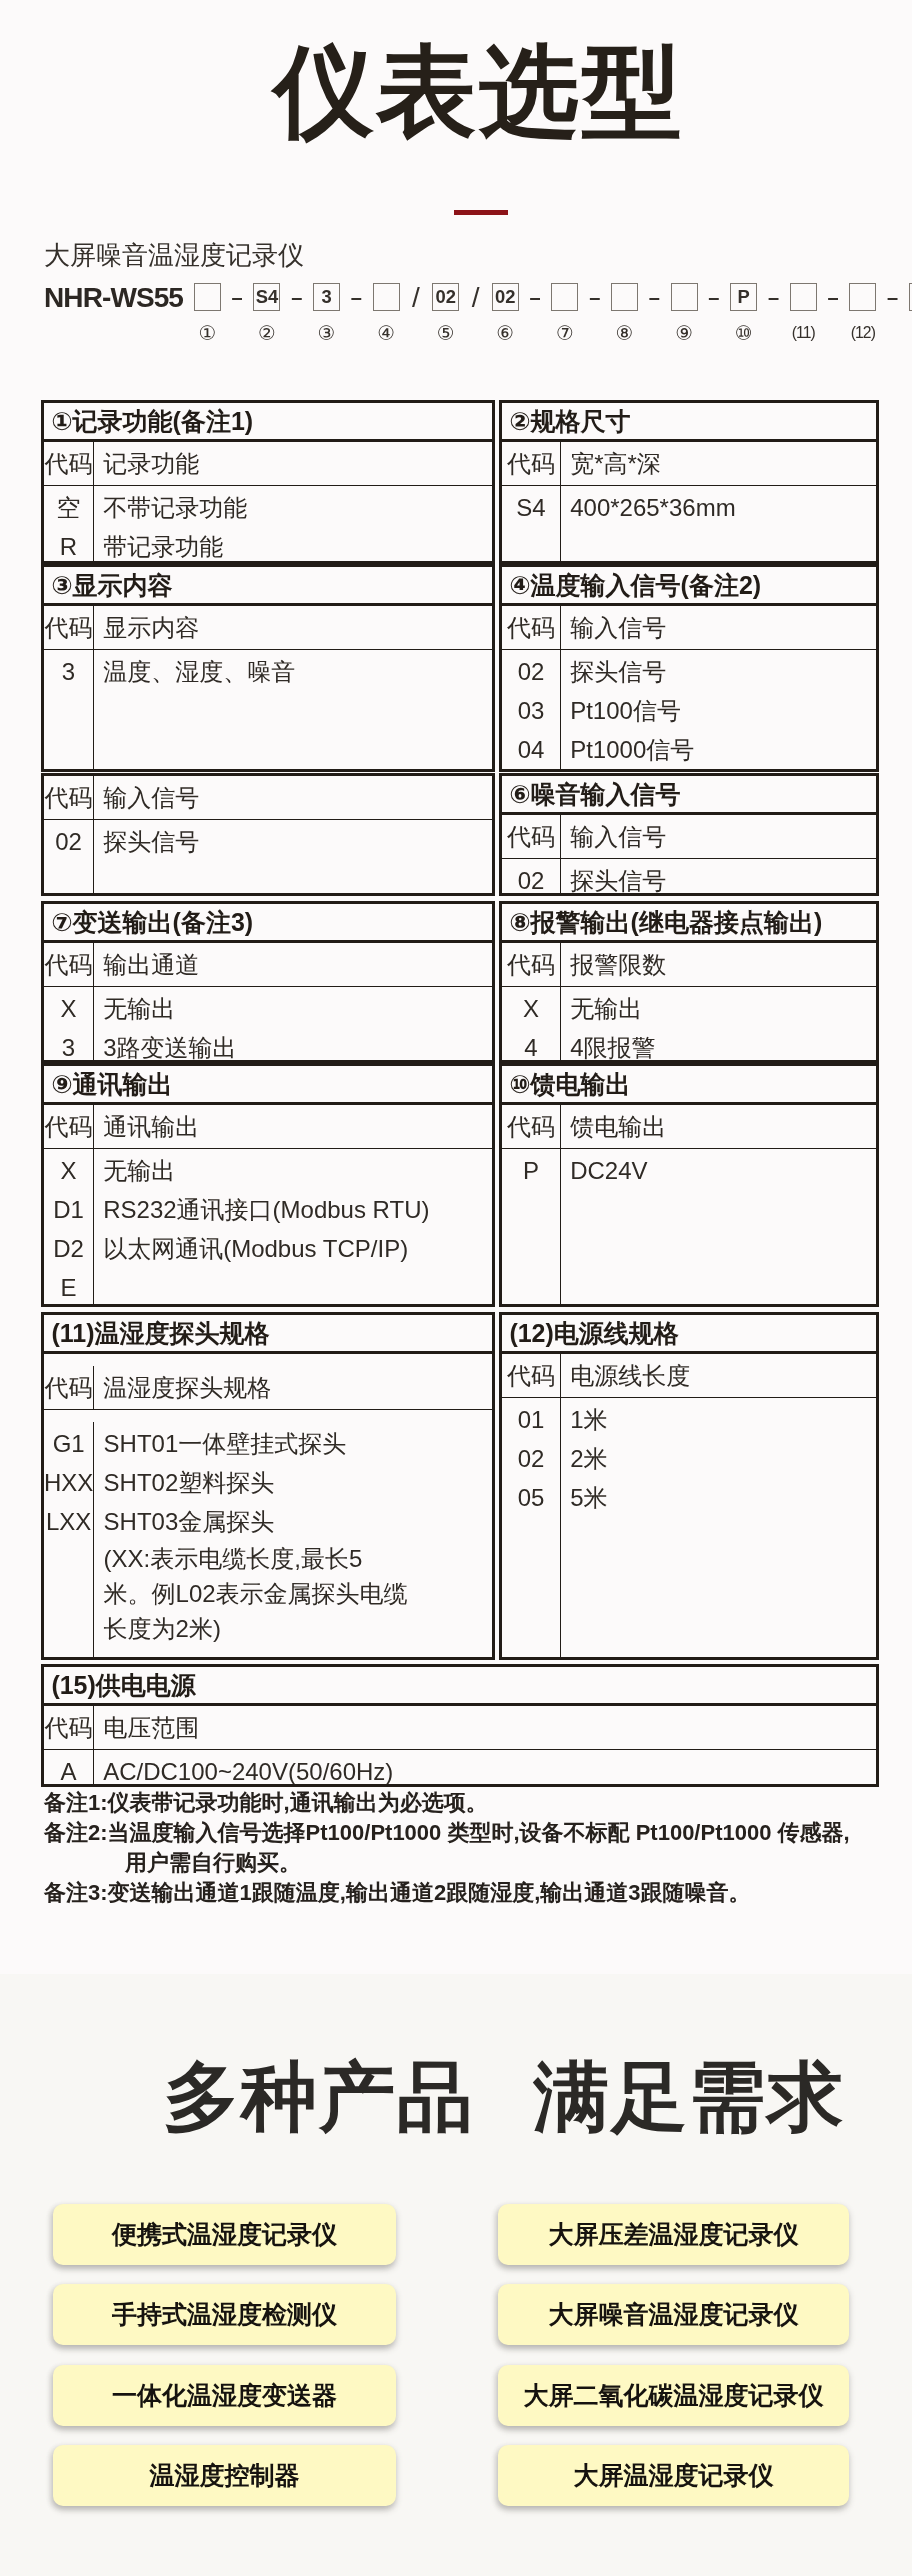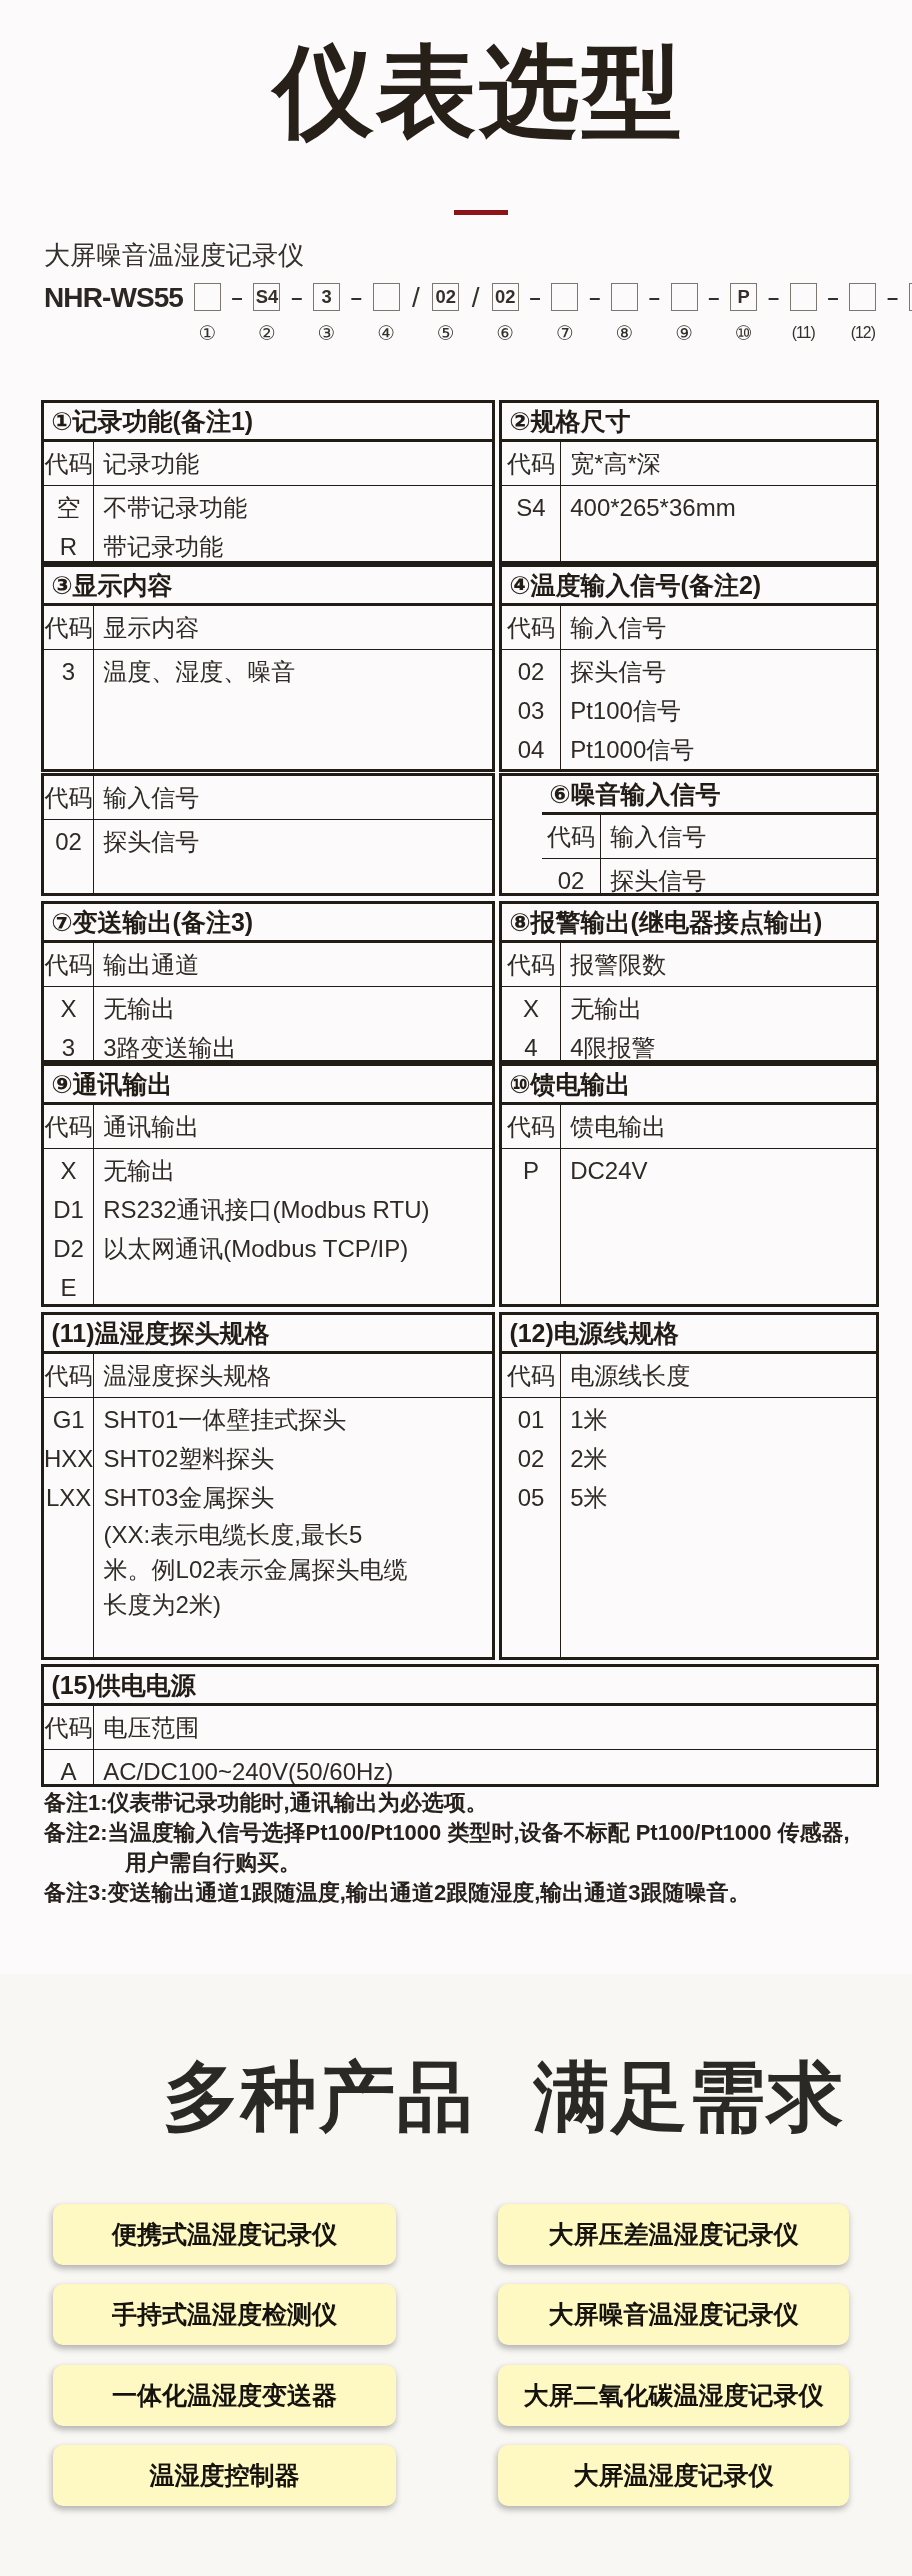--- a/index.html
+++ b/index.html
@@ -234,21 +234,21 @@
           </div>
           <div class="sec-body">
             <div class="body-codes">
               <div class="c-line">02</div>
             </div>
             <div class="body-descs">
               <div class="d-line">探头信号</div>
             </div>
           </div>
         </div>
-        <div class="sec right" style="height: 123px; padding-left: 40px;">
+        <div class="sec right" style="height: 123px;">
           <div class="sec-title">⑥噪音输入信号</div>
           <div class="sec-head">
             <div class="code-col">代码</div>
             <div class="head-desc">输入信号</div>
           </div>
           <div class="sec-body">
             <div class="body-codes">
               <div class="c-line">02</div>
             </div>
             <div class="body-descs">
@@ -324,21 +324,21 @@
             <div class="body-codes">
               <div class="c-line">P</div>
             </div>
             <div class="body-descs">
               <div class="d-line">DC24V</div>
             </div>
           </div>
         </div>
       </div>
       <div class="sec-row" style="top: 1281px; height: 348px;">
-        <div class="sec left" style="height: 348px;">
+        <div class="sec left" style="height: 348px; gap: 12px;">
           <div class="sec-title">(11)温湿度探头规格</div>
           <div class="sec-head">
             <div class="code-col">代码</div>
             <div class="head-desc">温湿度探头规格</div>
           </div>
           <div class="sec-body">
             <div class="body-codes">
               <div class="c-line">G1</div>
               <div class="c-line">HXX</div>
               <div class="c-line">LXX</div>

